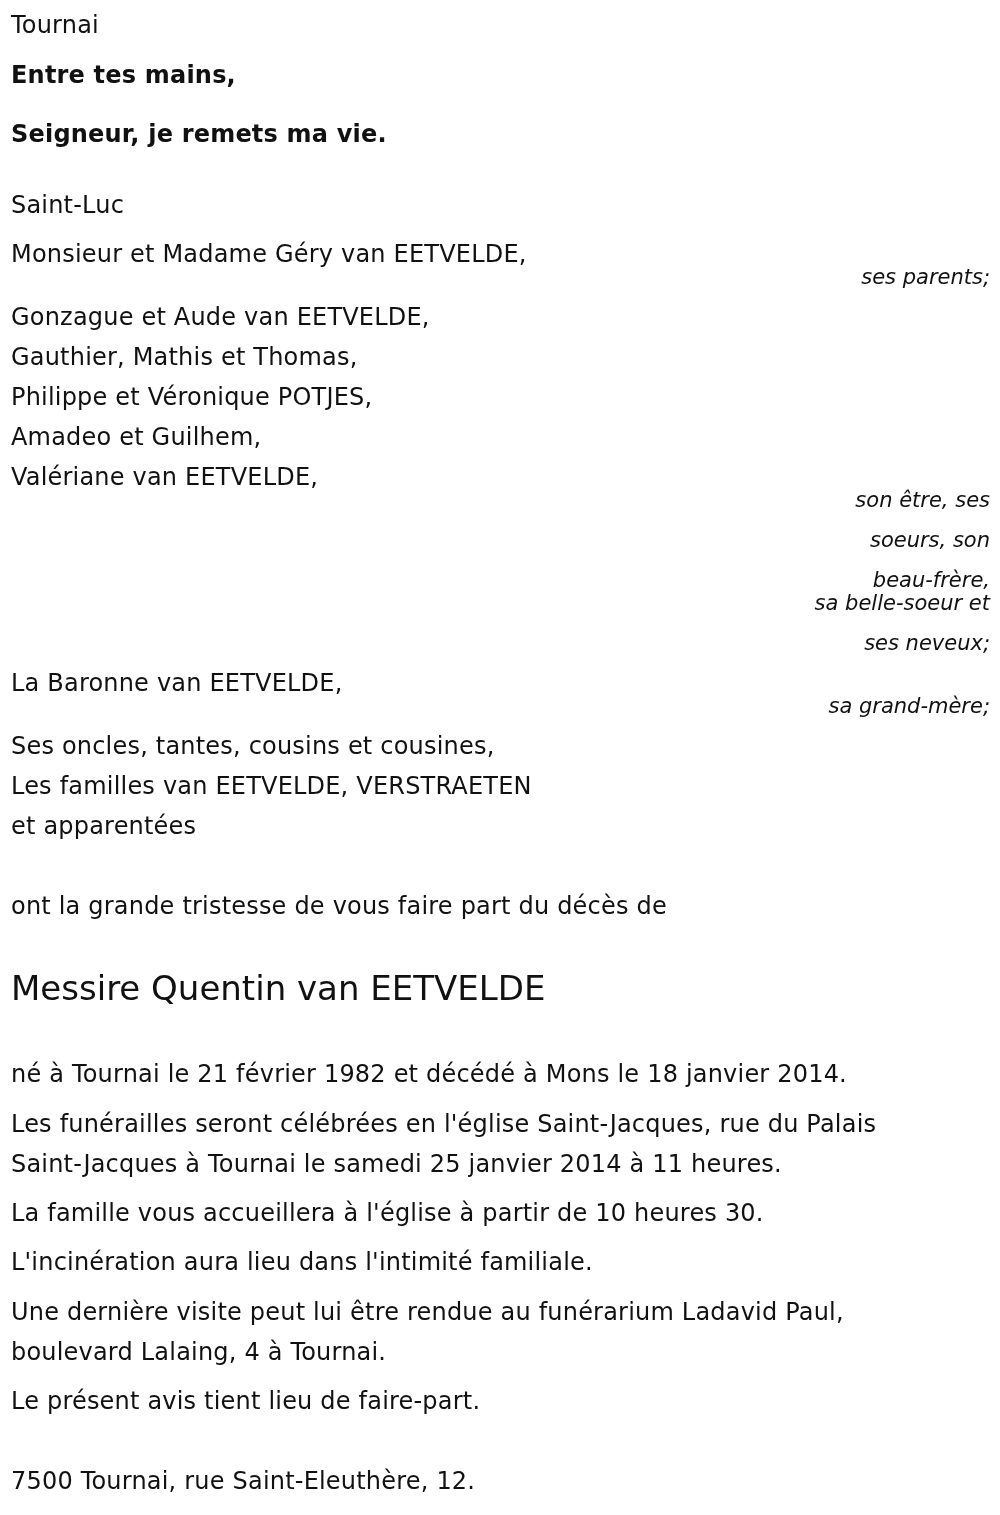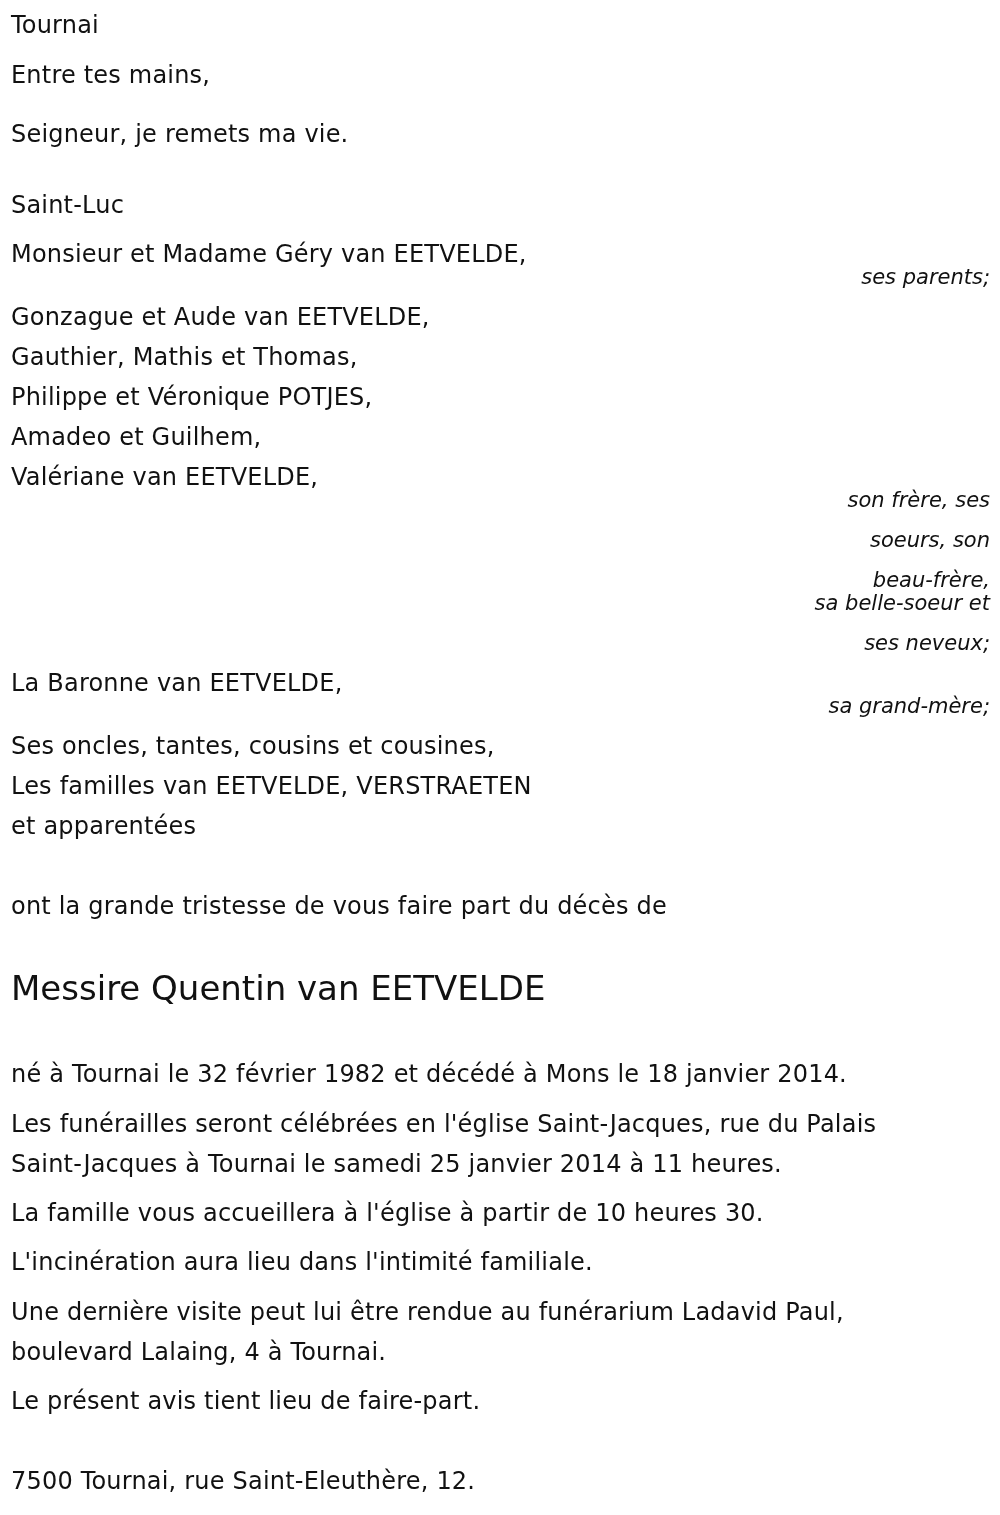--- a/index.html
+++ b/index.html
@@ -1,21 +1,21 @@
 <!DOCTYPE html>
 <html><head>
 <meta charset="utf-8">
 <style>
   html, body { margin: 0; padding: 0; background: #ffffff; }
   body {
     width: 1000px; height: 1515px; position: relative; overflow: hidden;
     font-family: "DejaVu Sans", sans-serif; color: #111111;
   }
   .t { position: absolute; left: 11px; font-size: 24px; line-height: 40px; white-space: nowrap; letter-spacing: 0.2px; }
-  .b { font-weight: normal; }
+  .b { font-weight: bold; }
   .r { position: absolute; right: 10px; font-size: 21px; font-style: italic; line-height: 40px; text-align: center; white-space: nowrap; }
   .h { position: absolute; left: 11px; font-size: 34px; font-weight: normal; line-height: 44px; white-space: nowrap; }
 </style>
 </head>
 <body>
 
 <div>
   <div class="t" style="top:5px">Tournai</div>
   <div class="t b" style="top:55px">Entre tes mains,</div>
   <div class="t b" style="top:114px">Seigneur, je remets ma vie.</div>
@@ -23,38 +23,38 @@
   <div class="t" style="top:185px">Saint-Luc</div>
   <div class="t" style="top:234px">Monsieur et Madame Géry van EETVELDE,</div>
   <div class="r" style="top:257px">ses parents;</div>
 
   <div class="t" style="top:297px">Gonzague et Aude van EETVELDE,</div>
   <div class="t" style="top:337px">Gauthier, Mathis et Thomas,</div>
   <div class="t" style="top:377px">Philippe et Véronique POTJES,</div>
   <div class="t" style="top:417px">Amadeo et Guilhem,</div>
   <div class="t" style="top:457px">Valériane van EETVELDE,</div>
 
-  <div class="r" style="top:480px">son frère, ses</div>
+  <div class="r" style="top:480px">son être, ses</div>
   <div class="r" style="top:520px">soeurs, son</div>
   <div class="r" style="top:560px">beau-frère,</div>
   <div class="r" style="top:583px">sa belle-soeur et</div>
   <div class="r" style="top:623px">ses neveux;</div>
 
   <div class="t" style="top:663px">La Baronne van EETVELDE,</div>
   <div class="r" style="top:686px">sa grand-mère;</div>
 
   <div class="t" style="top:726px">Ses oncles, tantes, cousins et cousines,</div>
   <div class="t" style="top:766px">Les familles van EETVELDE, VERSTRAETEN</div>
   <div class="t" style="top:806px">et apparentées</div>
 
   <div class="t" style="top:886px">ont la grande tristesse de vous faire part du décès de</div>
 
   <div class="h" style="top:966px">Messire Quentin van EETVELDE</div>
 
-  <div class="t" style="top:1054px">né à Tournai le 32 février 1982 et décédé à Mons le 18 janvier 2014.</div>
+  <div class="t" style="top:1054px">né à Tournai le 21 février 1982 et décédé à Mons le 18 janvier 2014.</div>
   <div class="t" style="top:1104px">Les funérailles seront célébrées en l'église Saint-Jacques, rue du Palais</div>
   <div class="t" style="top:1144px">Saint-Jacques à Tournai le samedi 25 janvier 2014 à 11 heures.</div>
   <div class="t" style="top:1193px">La famille vous accueillera à l'église à partir de 10 heures 30.</div>
   <div class="t" style="top:1242px">L'incinération aura lieu dans l'intimité familiale.</div>
   <div class="t" style="top:1292px">Une dernière visite peut lui être rendue au funérarium Ladavid Paul,</div>
   <div class="t" style="top:1332px">boulevard Lalaing, 4 à Tournai.</div>
   <div class="t" style="top:1381px">Le présent avis tient lieu de faire-part.</div>
 
   <div class="t" style="top:1461px">7500 Tournai, rue Saint-Eleuthère, 12.</div>
 </div>

